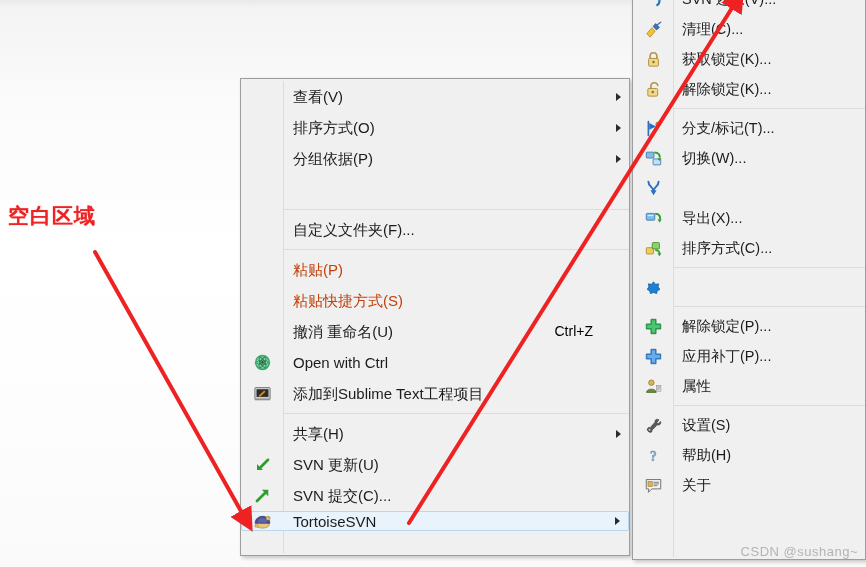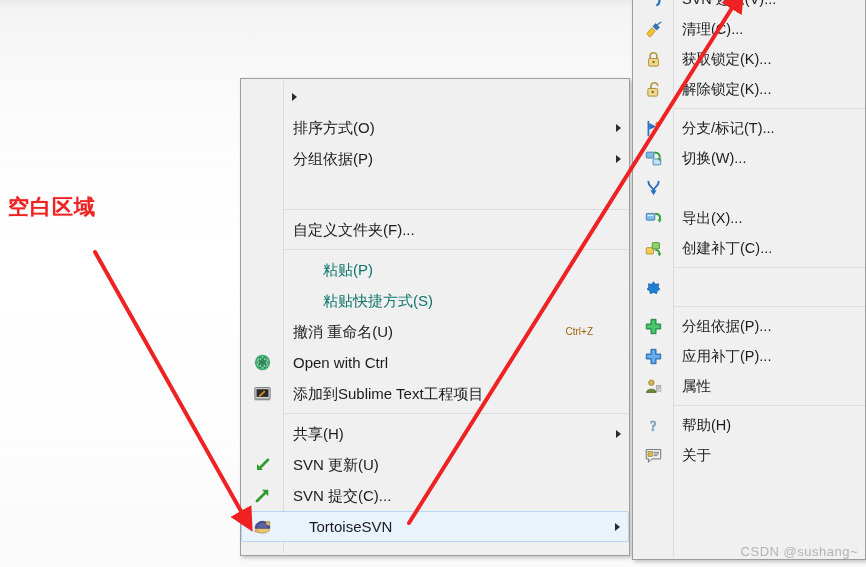--- a/index.html
+++ b/index.html
@@ -40,32 +40,31 @@
     white-space:nowrap;cursor:default;
   }
   .menu-item .mi-icon{
     width:42px;min-width:42px;height:31px;
     display:flex;align-items:center;justify-content:center;
   }
   .menu-item .mi-label{
     flex:1 1 auto;padding-left:10px;overflow:hidden;
   }
   .menu-item .mi-accel{
-    padding-right:14px;color:#a16207;font-size:10px;
+    padding-right:14px;color:#000000;font-size:14px;
   }
   .menu-item .mi-arrow{
     width:22px;min-width:22px;display:flex;align-items:center;justify-content:center;
   }
-  .menu-item.disabled .mi-label{color:#0f766e;margin-left:30px;}
+  .menu-item.disabled .mi-label{color:#c2410c;}
   .menu-item.selected{
     background:#e9f3fc;
     border:1px solid #b8d6f0;
     border-radius:2px;
-    height:31px;
-    gap:16px;
+    height:20px;
   }
   .menu-item.selected .mi-icon{width:41px;min-width:41px;}
   .sep{height:1px;background:#dcdcdc;margin:4px 0 4px 0;}
   .sep-indent{margin-left:42px;}
 
   
   .tri{width:0;height:0;border-left:5px solid #2b2b2b;
        border-top:4px solid transparent;border-bottom:4px solid transparent;}
 
   
@@ -79,21 +78,21 @@
   #svn-submenu .menu-item{height:30px;line-height:30px;font-size:14.5px;}
   #svn-submenu .menu-item .mi-icon{width:40px;min-width:40px;height:30px;}
   #svn-submenu .menu-item .mi-label{padding-left:9px;}
   #svn-submenu .sep-indent{margin-left:40px;}
 
   
   .ico{display:block;}
 
   
   .annot-text{
-    position:absolute;left:8px;top:193px;
+    position:absolute;left:8px;top:202px;
     color:#ee2222;font-size:21px;font-weight:600;
     font-family:"DejaVu Sans","Liberation Sans",sans-serif;
     letter-spacing:1px;
     text-shadow:0 0 1px rgba(238,34,34,.5);
   }
   #arrow-layer{position:absolute;left:0;top:0;width:866px;height:567px;pointer-events:none;}
 
   
   .watermark{
     position:absolute;right:8px;bottom:8px;
@@ -108,20 +107,21 @@
 
 <div id="root">
 
   <div class="desktop-bg"></div>
 
   <div class="ctxmenu" id="explorer-menu">
     <div class="gutter-line"></div>
     <div class="menu-body">
         <div class="menu-item">
           <span class="mi-icon"></span>
+          <span class="mi-label">查看(V)</span>
           <span class="mi-arrow">
             <span class="tri"></span>
           </span>
         </div>
         <div class="menu-item">
           <span class="mi-icon"></span>
           <span class="mi-label">排序方式(O)</span>
           <span class="mi-arrow">
             <span class="tri"></span>
           </span>
@@ -328,41 +328,41 @@
         </div>
         <div class="menu-item">
           <span class="mi-icon">
             <svg class="ico" width="17" height="17" viewBox="0 0 20 20">
         <rect x="1.5" y="9" width="8.5" height="7.5" rx="1" fill="#f2cc58" stroke="#a8821a" stroke-width=".9"></rect>
         <rect x="8.5" y="3" width="8.5" height="7.5" rx="1" fill="#8ed16a" stroke="#3c8227" stroke-width=".9"></rect>
         <path d="M12 12 C16 12 17.5 14 17 16.5" fill="none" stroke="#2e9d2e" stroke-width="2"></path>
         <path d="M14.6 15.6 L19.3 15.6 L17 19 z" fill="#2e9d2e"></path>
             </svg>
           </span>
-          <span class="mi-label">创建补丁(C)...</span>
+          <span class="mi-label">排序方式(C)...</span>
           <span class="mi-arrow"></span>
         </div>
         <div class="sep sep-indent"></div>
         <div class="menu-item">
           <span class="mi-icon">
             <svg class="ico" width="13" height="13" viewBox="0 0 14 14">
         <path d="M7 .8 L9.1 3.6 L12.6 3 L12 6.5 L14 9 L11 10.8 L10.4 13.6 L7 12.4 L3.6 13.6 L3 10.8 L0 9 L2 6.5 L1.4 3 L4.9 3.6 z" fill="#1e7fd4" stroke="#14568f" stroke-width=".7"></path>
             </svg>
           </span>
           <span class="mi-arrow"></span>
         </div>
         <div class="sep sep-indent"></div>
         <div class="menu-item">
           <span class="mi-icon">
             <svg class="ico" width="17" height="17" viewBox="0 0 20 20">
         <path d="M7 1.5 L13 1.5 L13 7 L18.5 7 L18.5 13 L13 13 L13 18.5 L7 18.5 L7 13 L1.5 13 L1.5 7 L7 7 z" fill="#2fae56" stroke="#187a36" stroke-width=".9"></path>
         <path d="M8.2 2.8 L11.8 2.8 L11.8 8.2 L17.2 8.2 L17.2 11.8 L11.8 11.8 L11.8 17.2 L8.2 17.2 L8.2 11.8 L2.8 11.8 L2.8 8.2 L8.2 8.2 z" fill="#56cd78" opacity=".75"></path>
             </svg>
           </span>
-          <span class="mi-label">分组依据(P)...</span>
+          <span class="mi-label">解除锁定(P)...</span>
           <span class="mi-arrow"></span>
         </div>
         <div class="menu-item">
           <span class="mi-icon">
             <svg class="ico" width="17" height="17" viewBox="0 0 20 20">
         <path d="M7 1.5 L13 1.5 L13 7 L18.5 7 L18.5 13 L13 13 L13 18.5 L7 18.5 L7 13 L1.5 13 L1.5 7 L7 7 z" fill="#3a8ede" stroke="#1d5e9e" stroke-width=".9"></path>
         <path d="M8.2 2.8 L11.8 2.8 L11.8 8.2 L17.2 8.2 L17.2 11.8 L11.8 11.8 L11.8 17.2 L8.2 17.2 L8.2 11.8 L2.8 11.8 L2.8 8.2 L8.2 8.2 z" fill="#78b6ef" opacity=".75"></path>
             </svg>
           </span>
           <span class="mi-label">应用补丁(P)...</span>
@@ -374,20 +374,30 @@
         <circle cx="7.5" cy="5.5" r="3.2" fill="#d9b450" stroke="#8a6c22" stroke-width=".8"></circle>
         <path d="M1.8 17 C1.8 11.8 13.2 11.8 13.2 17 z" fill="#6b8a3a" stroke="#3f5a1e" stroke-width=".8"></path>
         <rect x="13.5" y="9" width="5.2" height="6.5" fill="#e8e8e8" stroke="#8d8d8d" stroke-width=".7"></rect>
         <path d="M14.4 10.4 h3.4 M14.4 11.9 h3.4 M14.4 13.4 h2.2" stroke="#7a7a7a" stroke-width=".7"></path>
             </svg>
           </span>
           <span class="mi-label">属性</span>
           <span class="mi-arrow"></span>
         </div>
         <div class="sep sep-indent"></div>
+        <div class="menu-item">
+          <span class="mi-icon">
+            <svg class="ico" width="17" height="17" viewBox="0 0 20 20">
+        <path d="M3.5 16.5 C1.5 14.5 3.5 11.5 6 12.5 L12 6 C11 3.5 14 1.5 16.5 3.5 L13.8 6.2 L15.5 7.9 L18.2 5.2 C19.5 7.8 17 10.2 14.5 9.2 L8.2 15.5 C9 17.8 6 19.5 3.5 16.5 z" fill="#5c5c5c" stroke="#333" stroke-width=".7"></path>
+        <circle cx="5.3" cy="15" r="1.1" fill="#9fd8f2"></circle>
+            </svg>
+          </span>
+          <span class="mi-label">设置(S)</span>
+          <span class="mi-arrow"></span>
+        </div>
         <div class="menu-item">
           <span class="mi-icon">
             <svg class="ico" width="15" height="17" viewBox="0 0 16 20">
         <text x="8" y="16" text-anchor="middle" font-size="16" font-weight="bold" font-family="Liberation Serif, serif" fill="#8fb6d6" stroke="#5d87a8" stroke-width=".5">?</text>
             </svg>
           </span>
           <span class="mi-label">帮助(H)</span>
           <span class="mi-arrow"></span>
         </div>
         <div class="menu-item">

